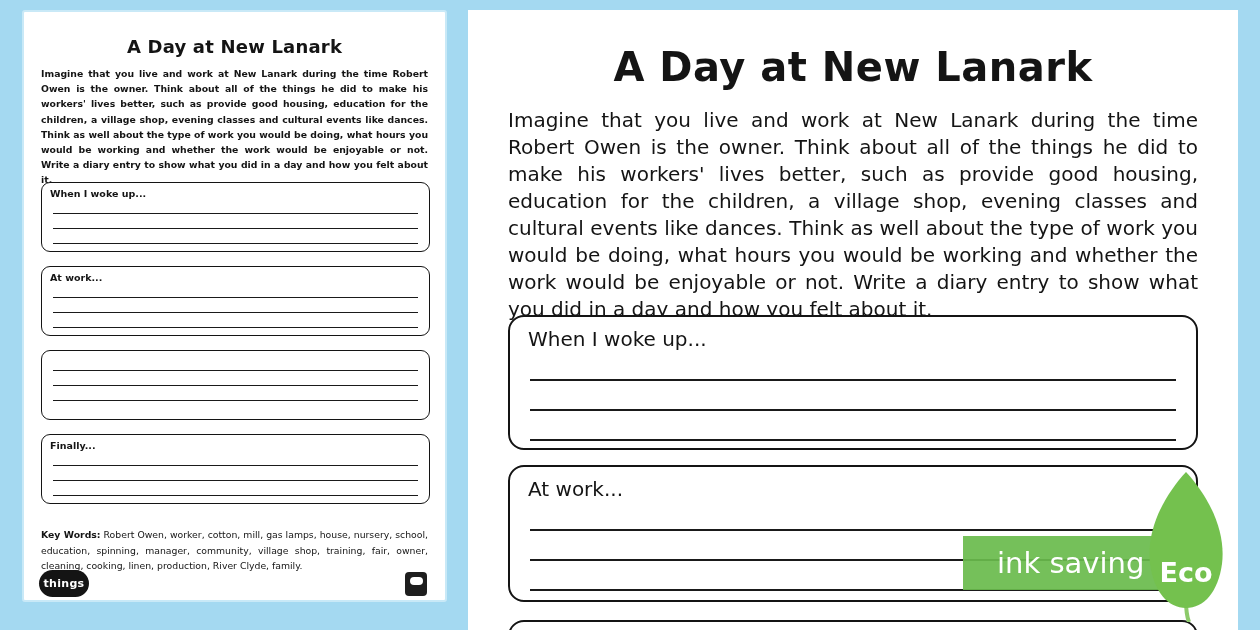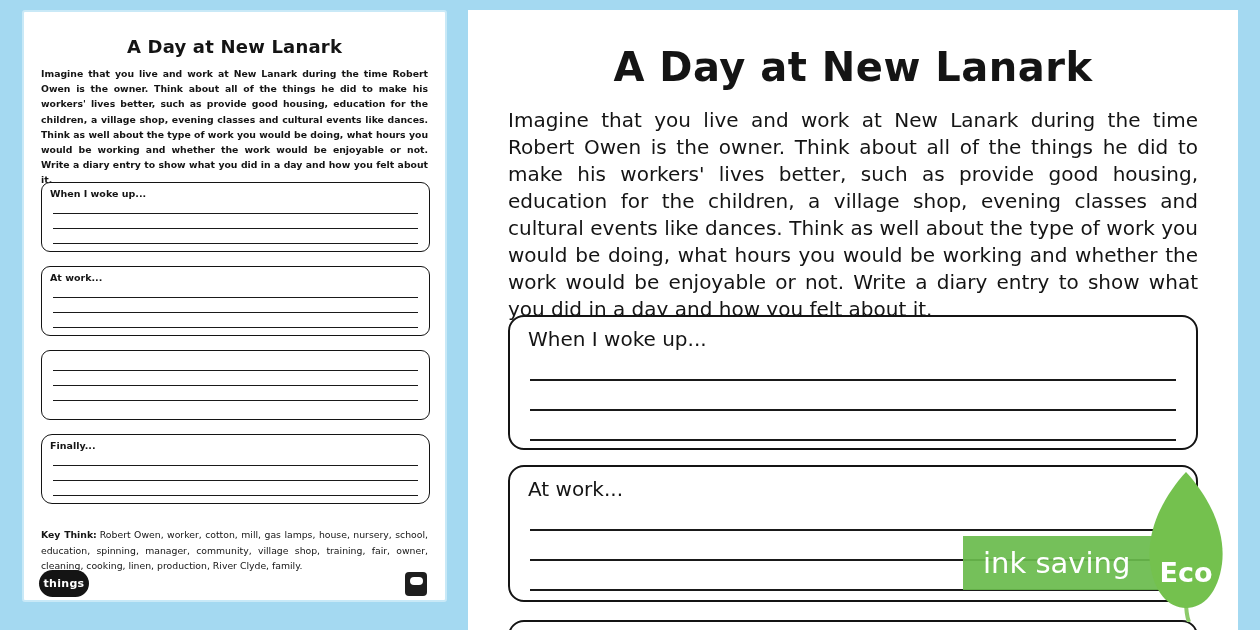--- a/index.html
+++ b/index.html
@@ -23,21 +23,21 @@
   }
   .thumb-intro {
     margin:9px 17px 0; font-size:9.3px; line-height:15.2px;
     font-weight:bold; text-align:justify;
   }
   .thumb-box {
     position:absolute; left:17px; width:389px; height:70px;
     border:1.5px solid #141414; border-radius:9px;
     box-sizing:border-box; padding:5px 8px; background:#fff;
   }
-  .tb1 { top:170px; } .tb2 { top:254px; } .tb3 { top:338px; } .tb4 { top:422px;border-radius:11px; }
+  .tb1 { top:170px; } .tb2 { top:254px; } .tb3 { top:338px; } .tb4 { top:422px; }
   .t-label { font-size:9.5px; font-weight:bold; }
   .t-rule { height:0; border-bottom:1px solid #1a1a1a; margin:14px 3px 0; }
   .thumb-keywords {
     position:absolute; left:17px; right:17px; top:506px;
     font-size:9.3px; line-height:15.2px; text-align:justify; font-weight:normal;
   }
   .kw { font-weight:bold; margin-right:3px; }
   .twinkl-logo {
     position:absolute; left:15px; top:558px; width:50px; height:27px;
     background:#141414; border-radius:14px;
@@ -75,21 +75,21 @@
   .mb1 { top:305px; height:135px; }
   .mb2 { top:455px; height:137px; }
   .mb3 { top:610px; height:110px; }
   .m-label { font-size:20px; }
   .m-rule { height:0; border-bottom:2px solid #1a1a1a; margin:28px 2px 0; }
 
   
   .ink-banner {
     position:absolute; left:963px; top:536px; width:215px; height:54px;
     background:rgba(105,187,76,0.92);
-    display:flex; align-items:center; padding-left:20px; box-sizing:border-box;
+    display:flex; align-items:center; padding-left:34px; box-sizing:border-box;
   }
   .ink-banner span { color:#ffffff; font-size:29px; font-weight:normal; }
   .eco-leaf { position:absolute; left:1138px; top:470px; width:96px; height:152px; }
   .eco-leaf .leaf-body { fill:#74c14e; }
   .eco-leaf .leaf-stem { stroke:#8cca6a; stroke-width:4; fill:none; }
   .eco-leaf text {
     fill:#ffffff; font-size:27px; font-weight:bold;
     font-family:"DejaVu Sans", "Liberation Sans", sans-serif;
   }
 </style>
@@ -123,21 +123,21 @@
     </div>
 
     <div class="thumb-box tb4">
       <div class="t-label">Finally...</div>
       <div class="t-rule"></div>
       <div class="t-rule"></div>
       <div class="t-rule"></div>
     </div>
 
     <p class="thumb-keywords">
-      <span class="kw">Key Think:</span><span>Robert Owen, worker, cotton, mill, gas lamps, house, nursery, school, education, spinning, manager, community, village shop, training, fair, owner, cleaning, cooking, linen, production, River Clyde, family.</span>
+      <span class="kw">Key Words:</span><span>Robert Owen, worker, cotton, mill, gas lamps, house, nursery, school, education, spinning, manager, community, village shop, training, fair, owner, cleaning, cooking, linen, production, River Clyde, family.</span>
     </p>
 
     <div class="twinkl-logo">things</div>
     <div class="visit-text">visit twinkl.scot</div>
     <div class="mini-logo">
       <div class="mini-bubble"></div>
     </div>
   </div>
 
   <div class="main-page">

